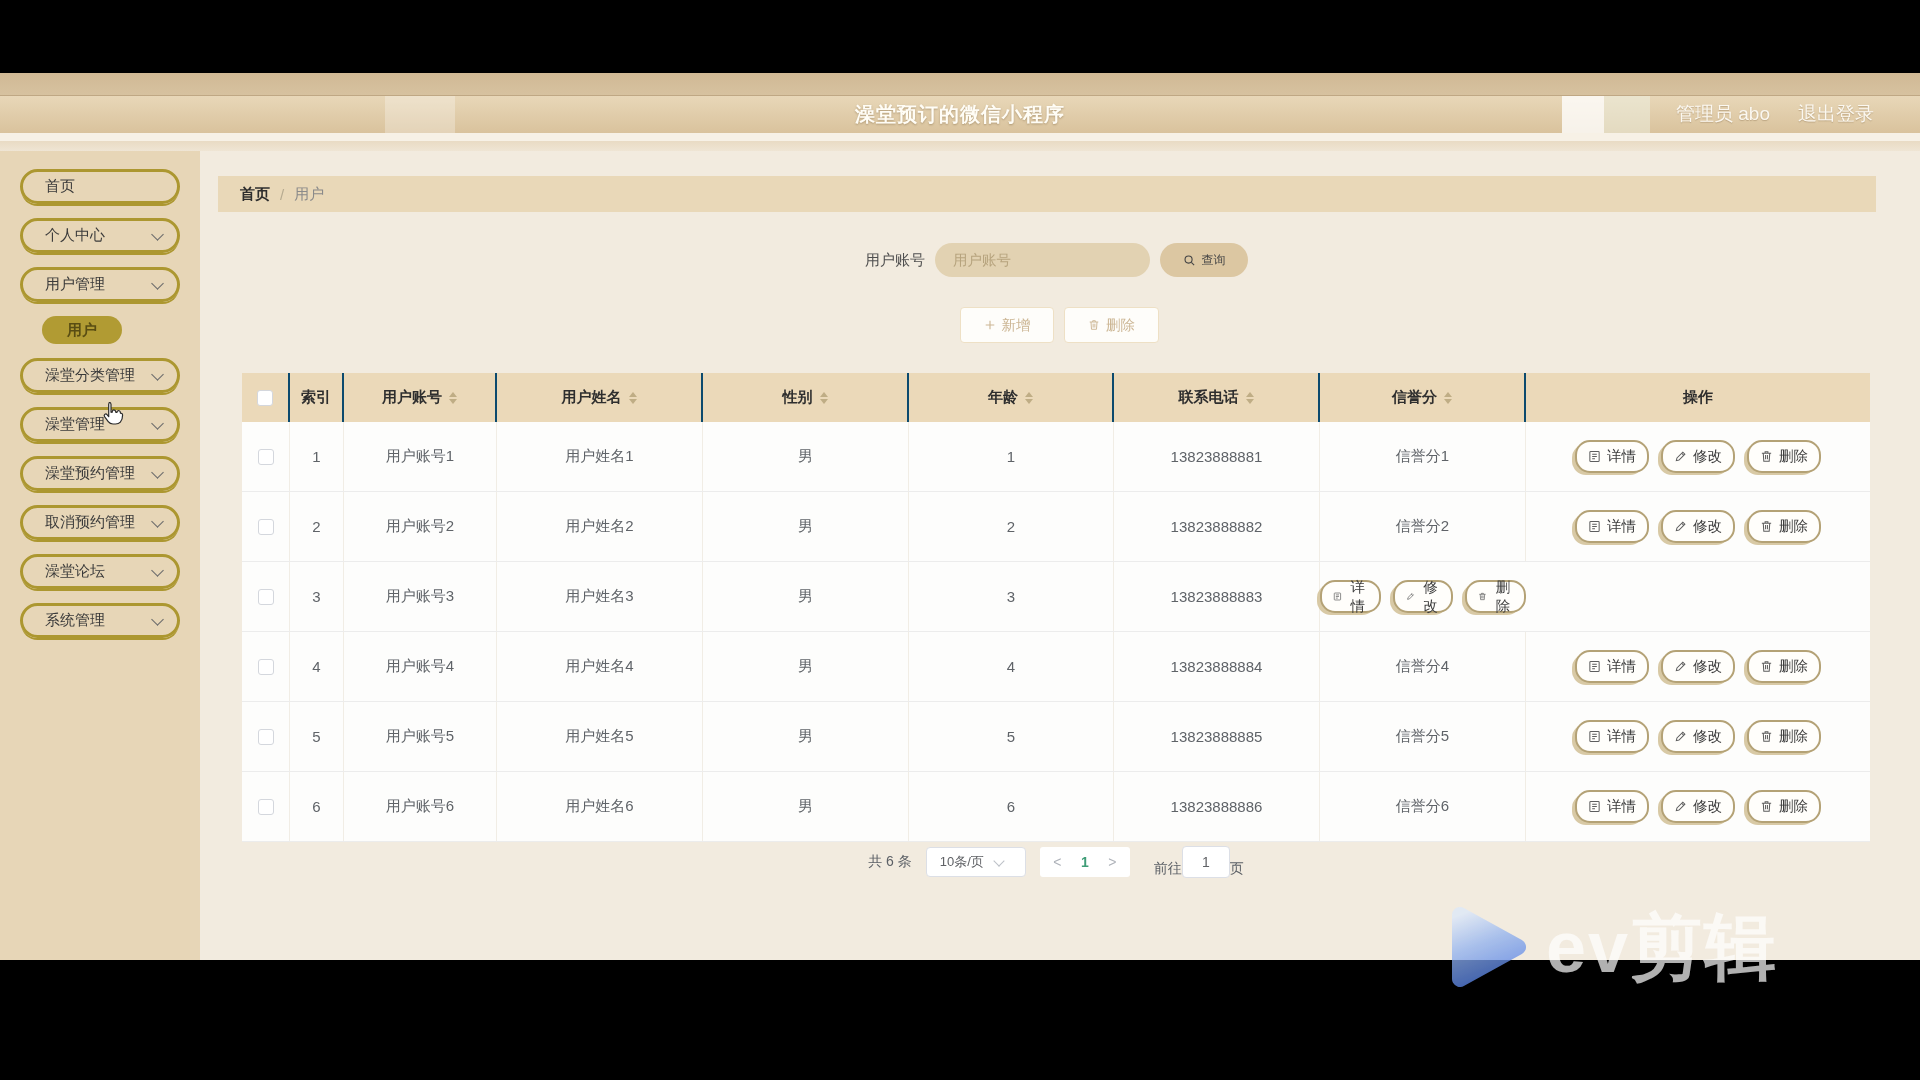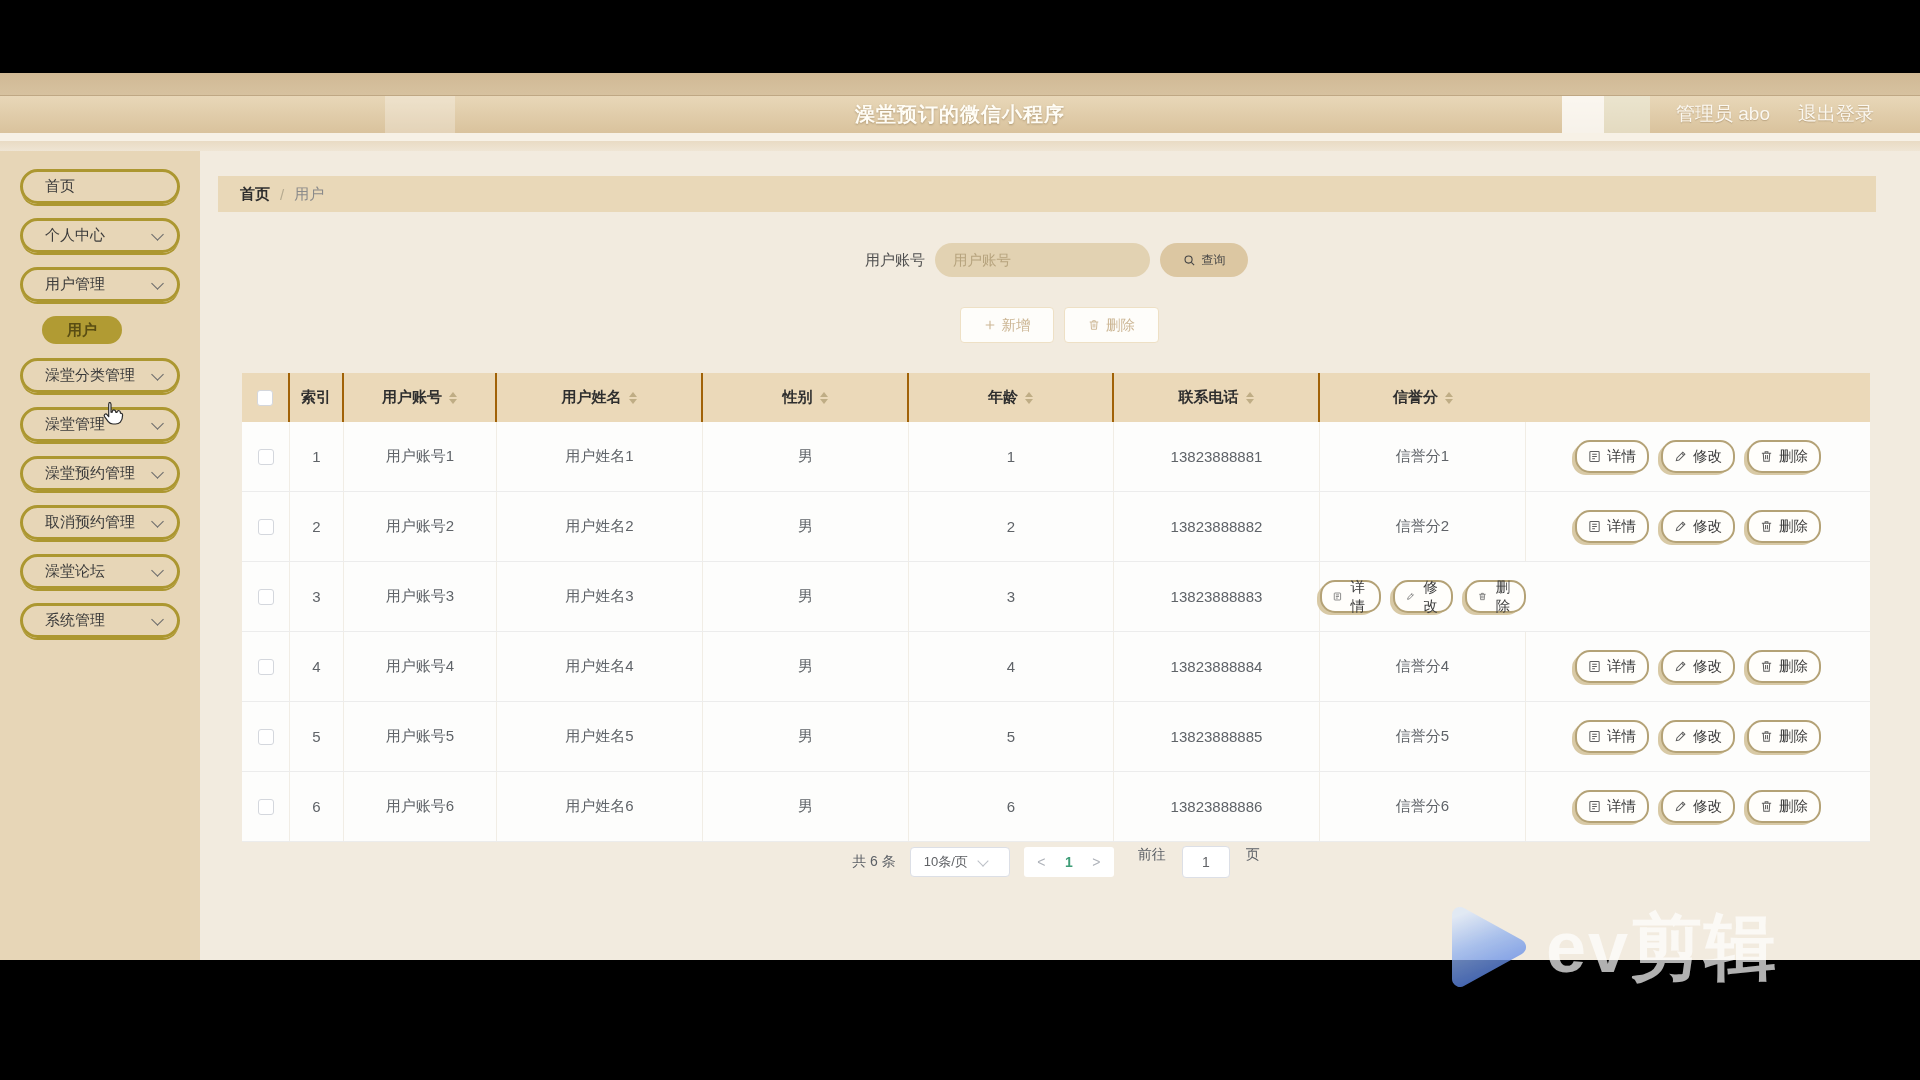--- a/index.html
+++ b/index.html
@@ -60,21 +60,21 @@
             color:#ccb694;font-size:14.5px;display:flex;align-items:center;justify-content:center;gap:6px;
             cursor:not-allowed;font-family:"Liberation Sans",sans-serif;box-sizing:border-box;}
   .add-btn{left:760px;width:94px;}
   .del-btn{left:864px;width:95px;}
 
   
   .table{position:absolute;left:42px;top:222px;width:1628px;}
   .thead,.tr{display:grid;grid-template-columns:48px 54px 153px 206px 206px 205px 206px 206px 1fr;}
   .thead{height:49px;background:#ebd9b9;}
   .th{display:flex;align-items:center;justify-content:center;gap:5px;font-size:15px;font-weight:bold;color:#2e2e2e;
-      border-right:2px solid #a16207;cursor:pointer;}
+      border-right:2px solid #0c4a6e;cursor:pointer;}
   .th:last-child{border-right:none;}
   .sort{display:inline-flex;flex-direction:column;gap:2px;margin-left:2px;}
   .s-up{width:0;height:0;border-left:4px solid transparent;border-right:4px solid transparent;border-bottom:5px solid #bfad85;}
   .s-dn{width:0;height:0;border-left:4px solid transparent;border-right:4px solid transparent;border-top:5px solid #bfad85;}
   .tr{height:69px;background:#fdfdfc;border-bottom:1px solid #ececec;}
   .td{display:flex;align-items:center;justify-content:center;font-size:15px;color:#5f6368;border-right:1px solid #f1ede5;}
   .td:last-child{border-right:none;}
   .cb{appearance:none;-webkit-appearance:none;width:16px;height:16px;border:1px solid #d4d7dd;border-radius:3px;
       background:#fff;margin:0;cursor:pointer;}
   .td-actions{gap:12px;}
@@ -87,21 +87,21 @@
   .pagination{position:absolute;left:42px;top:696px;width:1628px;height:30px;display:flex;align-items:center;
               justify-content:center;gap:14px;font-size:14px;color:#5c6066;}
   .size-select{width:100px;height:30px;background:#fff;border:1px solid #dcdfe6;border-radius:4px;display:flex;
                align-items:center;justify-content:space-between;padding:0 22px 0 13px;box-sizing:border-box;
                color:#606266;font-size:13px;cursor:pointer;}
   .sel-chev{width:7px;height:7px;border-right:1.4px solid #bcc0c7;border-bottom:1.4px solid #bcc0c7;
             transform:rotate(45deg);margin-top:-3px;}
   .pager{height:30px;background:#fff;border-radius:3px;display:flex;align-items:center;padding:0 4px;}
   .pg-arrow{width:27px;text-align:center;color:#aeb2b9;font-size:14px;cursor:pointer;}
   .pg-num{width:28px;text-align:center;color:#3f9d77;font-weight:bold;font-size:14px;cursor:pointer;}
-  .goto-wrap{display:flex;align-items:flex-start;gap:16px;margin-left:10px;}
+  .goto-wrap{display:flex;align-items:flex-end;gap:0;margin-left:10px;}
   .goto-input{width:42px;height:28px;border:1px solid #dcdfe6;border-radius:4px;text-align:center;font-size:14px;
               color:#606266;background:#fff;outline:none;font-family:"Liberation Sans",sans-serif;}
 
   
   .watermark{position:absolute;left:1448px;top:903px;display:flex;align-items:center;gap:16px;opacity:.85;}
   .wm-text{font-size:72px;font-weight:bold;color:rgba(255,255,255,.82);letter-spacing:2px;line-height:1;}
   .cursor-svg{position:absolute;left:100px;top:400px;}
   .letterbox-bottom{position:absolute;left:0;top:1008px;width:1920px;height:72px;background:#000;}
 </style>
 </head>
@@ -243,20 +243,24 @@
                 <i class="s-up"></i>
                 <i class="s-dn"></i>
               </span>
   </div>
             <div class="th">
     <span class="th-label">信誉分</span>
     <span class="sort">
                 <i class="s-up"></i>
                 <i class="s-dn"></i>
               </span>
+  </div>
+            <div class="th">
+    <span class="th-label">操作</span>
+
   </div>
           </div>
         <div id="tbody">
             <div class="tr">
     <div class="td">
       <input type="checkbox" class="cb" style="">
     </div>
     <div class="td td-bind">1</div>
     <div class="td td-bind">用户账号1</div>
     <div class="td td-bind">用户姓名1</div>

